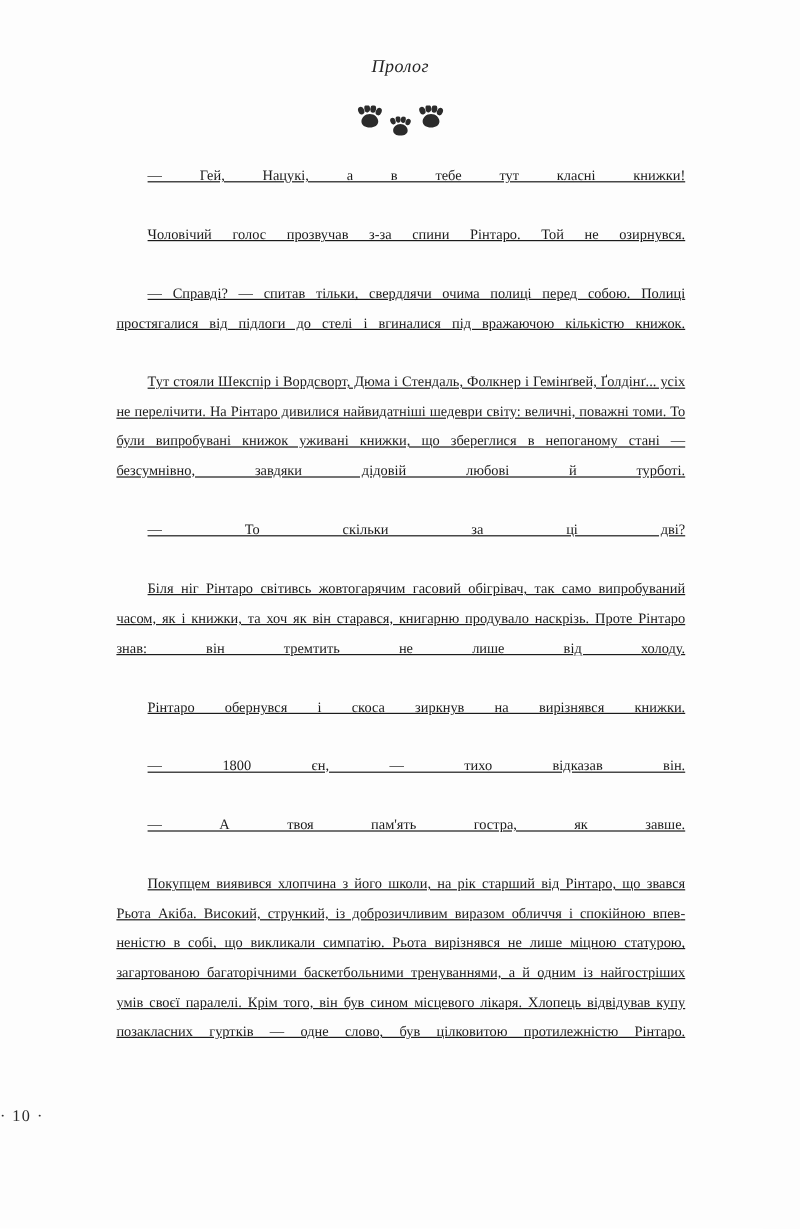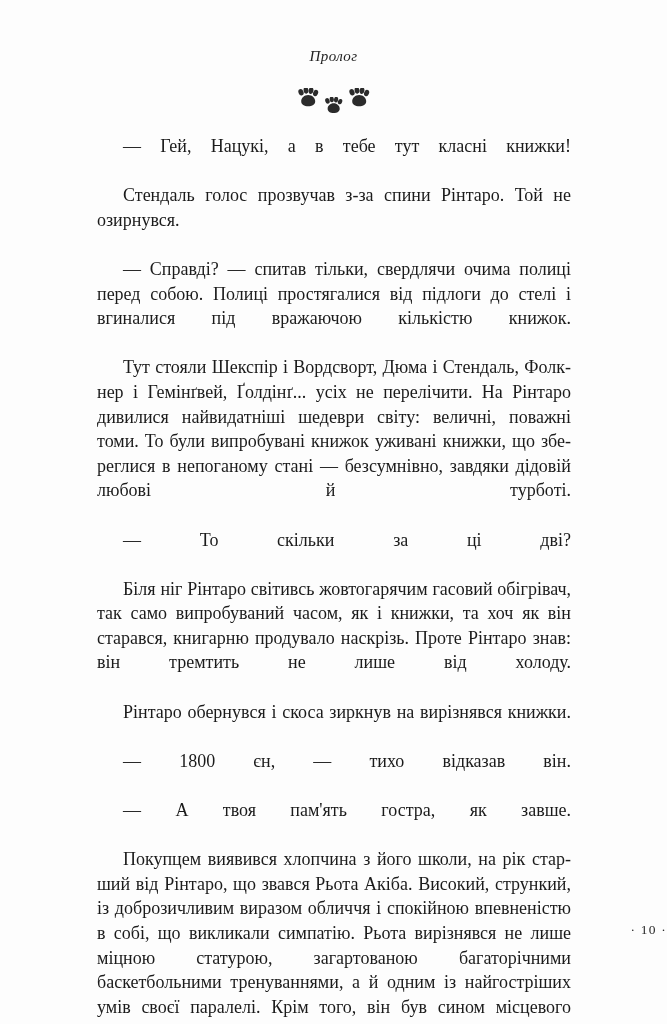--- a/index.html
+++ b/index.html
@@ -51,43 +51,44 @@
 
   
   .textblock {
     position: absolute;
     left: 97px;
     top: 134px;
     width: 474px;
   }
   p.para {
     margin: 0;
-    font-size: 18px;
+    font-size: 12px;
     line-height: 24.6px;
     text-align: justify;
     text-justify: inter-word;
     text-indent: 26px;
     hyphens: manual;
     -webkit-hyphens: manual;
     word-spacing: 0.1px;
+    text-decoration: underline;
   }
   
   p.para::after {
     content: "";
     display: inline-block;
     width: 100%;
   }
 
   
   .folio {
     position: absolute;
     bottom: 86px;
     left: 0;
     width: 667px;
-    text-align: right;
+    text-align: left;
     font-size: 13.5px;
     letter-spacing: 1.2px;
     color: #2a2a2a;
   }
 </style>
 </head>
 <body>
 
 <div class="page">
 
@@ -118,21 +119,21 @@
         <ellipse cx="9.0" cy="2.4" rx="2.4" ry="3.3" transform="rotate(-8 9.0 2.4)"></ellipse>
         <ellipse cx="14.0" cy="2.7" rx="2.4" ry="3.3" transform="rotate(9 14.0 2.7)"></ellipse>
         <ellipse cx="18.6" cy="5.0" rx="2.4" ry="3.2" transform="rotate(24 18.6 5.0)"></ellipse>
         <path d="M11.2 7.0c4.0 0 7.0 3.0 7.0 6.2 0 3.2-3.0 5.0-7.0 5.0s-7.0-1.8-7.0-5.0c0-3.2 3.0-6.2 7.0-6.2z"></path>
       </g>
     </svg>
   </div>
 
   <div class="textblock">
     <p class="para">— Гей, Нацукі, а в тебе тут класні книжки!</p>
-    <p class="para">Стендаль голос прозвучав з-за спини Рінтаро. Той не озирнувся.</p>
+    <p class="para">Чоловічий голос прозвучав з-за спини Рінтаро. Той не озирнувся.</p>
     <p class="para">— Справді? — спитав тільки, свердлячи очима поли­ці перед собою. Полиці простягалися від підлоги до стелі і вгиналися під вражаючою кількістю книжок.</p>
     <p class="para">Тут стояли Шекспір і Вордсворт, Дюма і Стендаль, Фолк­нер і Гемінґвей, Ґолдінґ... усіх не перелічити. На Рінтаро дивилися найвидатніші шедеври світу: величні, поважні томи. То були випробувані книжок уживані книжки, що збе­реглися в непоганому стані — безсумнівно, завдяки дідо­вій любові й турботі.</p>
     <p class="para">— То скільки за ці дві?</p>
     <p class="para">Біля ніг Рінтаро світивсь жовтогарячим гасовий обігрі­вач, так само випробуваний часом, як і книжки, та хоч як він старався, книгарню продувало наскрізь. Проте Рінта­ро знав: він тремтить не лише від холоду.</p>
     <p class="para">Рінтаро обернувся і скоса зиркнув на вирізнявся книжки.</p>
     <p class="para">— 1800 єн, — тихо відказав він.</p>
     <p class="para">— А твоя пам'ять гостра, як завше.</p>
     <p class="para">Покупцем виявився хлопчина з його школи, на рік стар­ший від Рінтаро, що звався Рьота Акіба. Високий, струн­кий, із доброзичливим виразом обличчя і спокійною впев­неністю в собі, що викликали симпатію. Рьота вирізнявся не лише міцною статурою, загартованою багаторічними баскетбольними тренуваннями, а й одним із найгострі­ших умів своєї паралелі. Крім того, він був сином місце­вого лікаря. Хлопець відвідував купу позакласних гурт­ків — одне слово, був цілковитою протилежністю Рінтаро.</p>
 
   </div>

